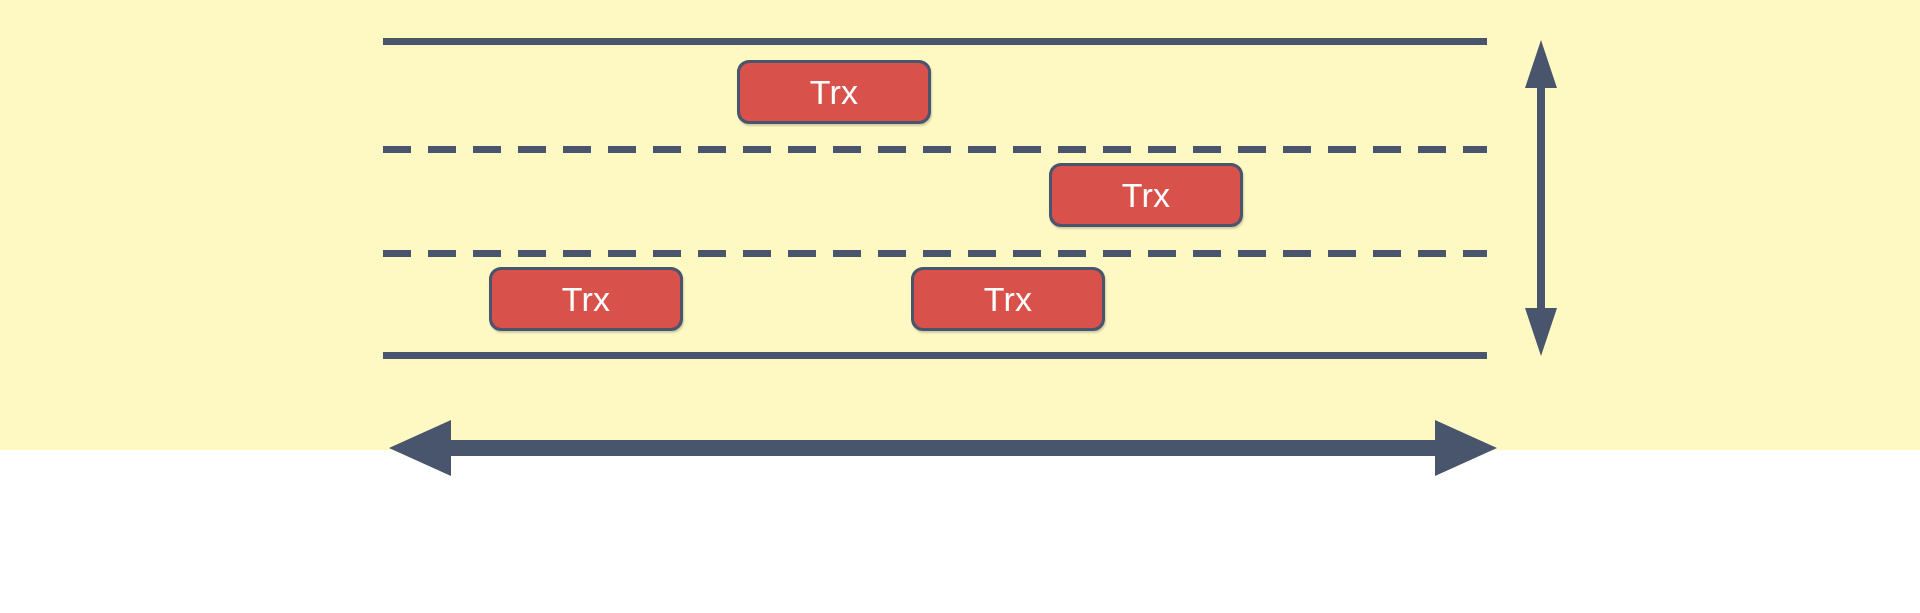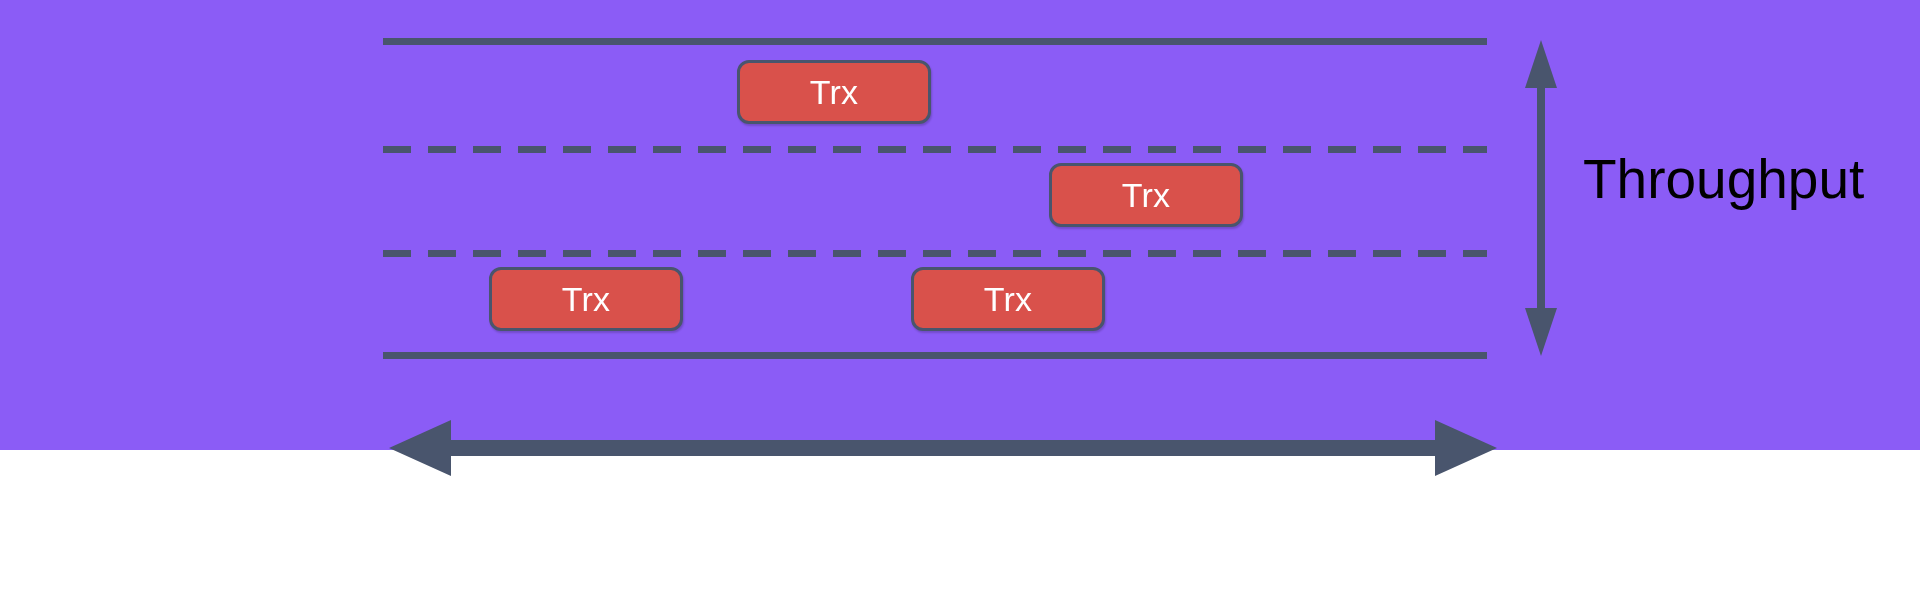--- a/index.html
+++ b/index.html
@@ -11,21 +11,21 @@
   body {
     width: 1920px;
     height: 613px;
     overflow: hidden;
     font-family: "Liberation Sans", sans-serif;
   }
   #diagram {
     position: relative;
     width: 1920px;
     height: 450px;
-    background: #8b5cf6;
+    background: #fef9c3;
   }
 
   
   .lane-line {
     position: absolute;
     left: 383px;
     width: 1104px;
     height: 7px;
     background: #49556d;
   }
@@ -111,21 +111,20 @@
   <div class="trx" id="trx-1" style="left: 1049px; top: 163px; width: 194px; height: 64px;">Trx</div>
   <div class="trx" id="trx-2" style="left: 489px; top: 267px; width: 194px; height: 64px;">Trx</div>
   <div class="trx" id="trx-3" style="left: 911px; top: 267px; width: 194px; height: 64px;">Trx</div>
 
   <div class="v-arrow">
     <svg width="36" height="316" viewBox="0 0 36 316" xmlns="http://www.w3.org/2000/svg">
       <polygon points="18,0 34,48 22,48 22,268 34,268 18,316 2,268 14,268 14,48 2,48" fill="#49556d"></polygon>
     </svg>
   </div>
 
-  <div class="axis-label throughput">Throughput</div>
 
   <div class="h-arrow">
     <svg width="1108" height="66" viewBox="0 0 1108 66" xmlns="http://www.w3.org/2000/svg">
       <polygon points="0,33 62,5 62,25 1046,25 1046,5 1108,33 1046,61 1046,41 62,41 62,61" fill="#49556d"></polygon>
     </svg>
   </div>
 
 
 </div>
 

